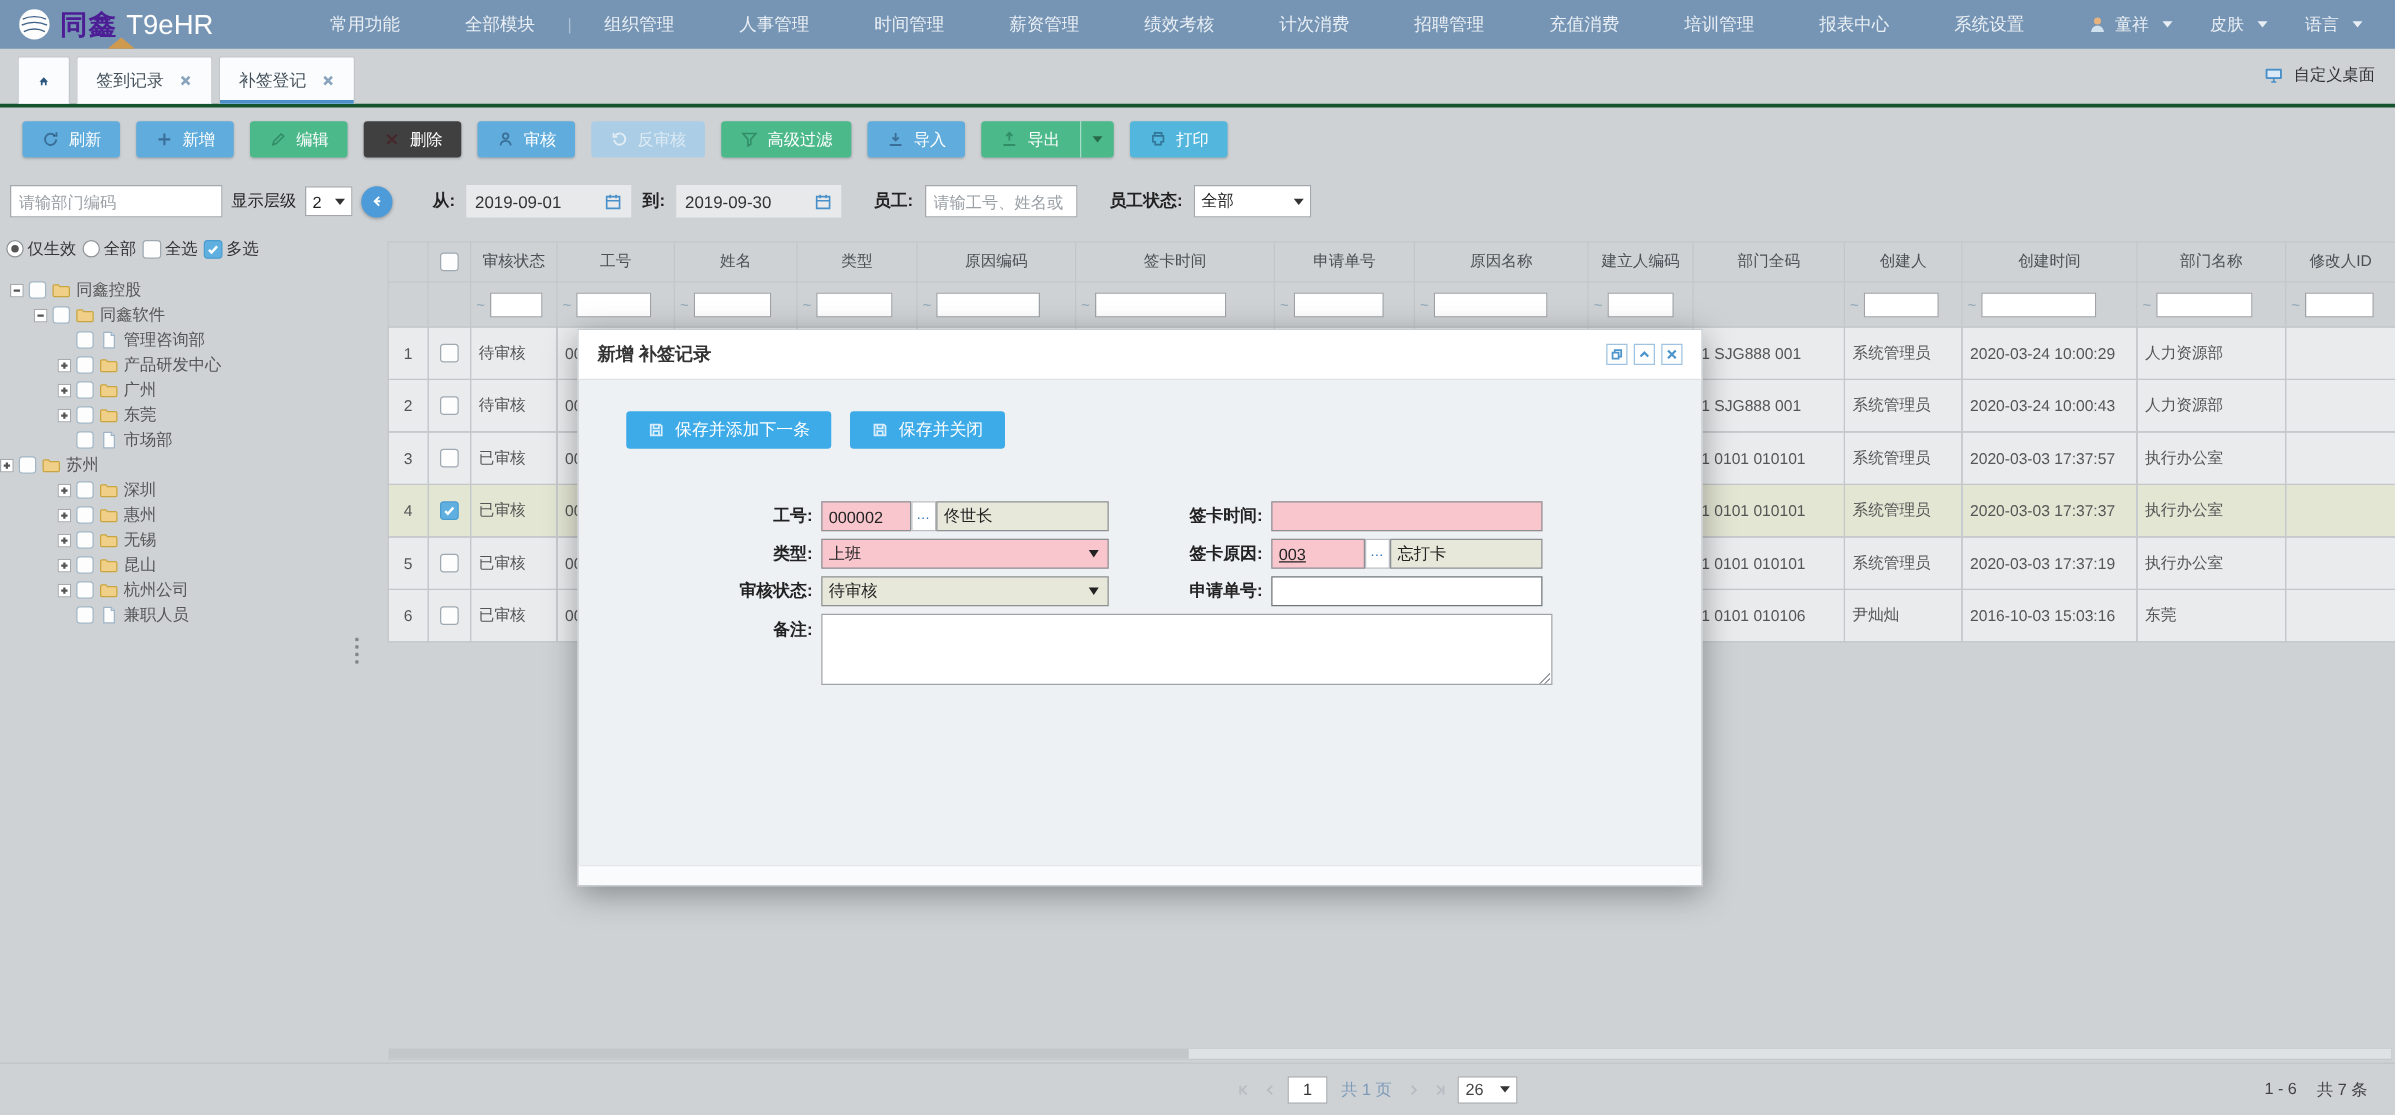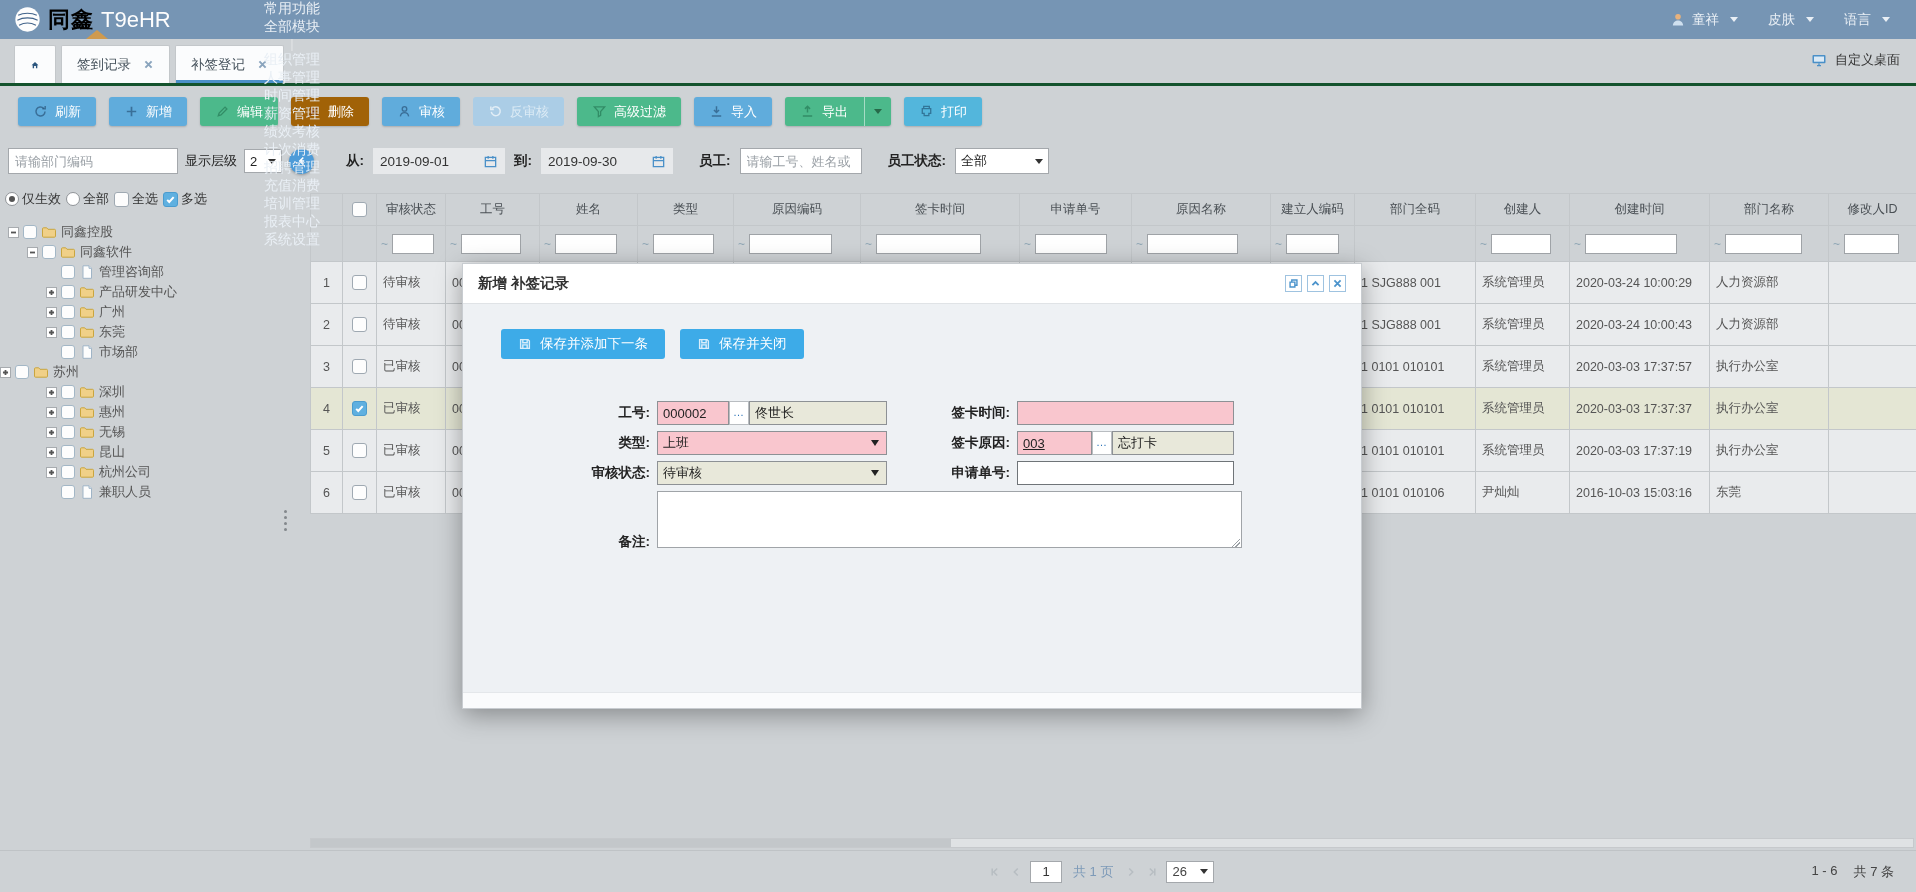--- a/index.html
+++ b/index.html
@@ -7,23 +7,23 @@
     font-family:"Liberation Sans","DejaVu Sans",sans-serif; background:#ced2d5; position:relative; }
   .ic { display:inline-block; vertical-align:middle; }
   .ic path,.ic rect,.ic circle { vector-effect:non-scaling-stroke; }
 
   
   .topnav { position:absolute; top:0; left:0; right:0; height:39px; background:#7695b4;
     display:flex; align-items:center; color:#e9eff5; z-index:5; }
   .logo { display:flex; align-items:center; gap:7px; padding-left:14px; width:238px; height:100%; position:relative; }
   .logo-tri { position:absolute; left:86px; bottom:0; width:0; height:0;
     border-left:11px solid transparent; border-right:11px solid transparent; border-bottom:9px solid #cf9a4e; }
-  .logo-main { font-size:22px; font-weight:bold; color:#000000; letter-spacing:1px; }
+  .logo-main { font-size:22px; font-weight:bold; color:#4c1d95; letter-spacing:1px; }
   .logo-suffix { font-size:22px; color:#fdfdfd; font-weight:normal; }
-  .nav-items { display:flex; align-items:center; height:100%;flex-direction:column; }
+  .nav-items { display:flex; align-items:center; height:100%; }
   .nav-item { padding:0 26px; font-size:14px; color:#e9eff5; height:100%; display:flex; align-items:center; cursor:pointer; }
   .nav-divider { color:rgba(255,255,255,.4); font-size:13px; }
   .nav-right { margin-left:auto; display:flex; align-items:center; gap:30px; padding-right:26px; font-size:13.5px; }
   .nav-user { display:flex; align-items:center; gap:6px; cursor:pointer; }
   .nav-caret { width:0; height:0; border-left:4.5px solid transparent; border-right:4.5px solid transparent;
     border-top:5px solid #e9eff5; margin-left:5px; }
 
   
   .tabbar { position:absolute; top:39px; left:0; right:0; height:47px; background:#ced2d5;
     border-bottom:3px solid #14532d; display:flex; align-items:flex-end; padding-left:14px; z-index:4; }
@@ -38,21 +38,21 @@
   .custom-desktop .ic { color:#4a90c8; }
 
   
   .toolbar { position:absolute; top:97px; left:18px; display:flex; gap:13px; z-index:3; }
   .btn { height:29px; border-radius:3px; color:#fff; font-size:13px; display:flex; align-items:center;
     padding:0 15px; gap:7px; cursor:pointer; box-shadow:0 1px 2px rgba(0,0,0,.18); white-space:nowrap; }
   .btn .ic { color:rgba(0,20,50,.4); }
   .btn-blue { background:#60acdc; }
   .btn-green { background:#4cb98b; }
   .btn-green .ic { color:rgba(0,60,35,.35); }
-  .btn-red { background:#a16207; }
+  .btn-red { background:#404040; }
   .btn-red .ic { color:rgba(80,0,10,.4); }
   .btn-teal { background:#53b6dc; }
   .btn-disabled { background:#abcde6; color:#dcebf5; cursor:default; box-shadow:none; }
   .btn-disabled .ic { color:rgba(255,255,255,.65); }
   .btn-split { padding-right:0; }
   .btn-split .split-caret { border-left:1px solid rgba(255,255,255,.5); align-self:stretch;
     display:flex; align-items:center; padding:0 9px; margin-left:9px; }
   .split-caret i { width:0; height:0; border-left:4.5px solid transparent; border-right:4.5px solid transparent;
     border-top:5px solid rgba(10,40,20,.55); }
 
@@ -880,19 +880,19 @@
     </div>
     <div class="frow">
       <span class="flabel">审核状态:</span>
       <div class="ctrl beige fsel" style="width:230px">
         <span>待审核</span>
           <i class="caret"></i>
       </div>
       <span class="flabel2">申请单号:</span>
       <input class="ctrl" style="width: 217px; border-color: rgb(111, 116, 120);" value="">
     </div>
-    <div class="frow" style="align-items:flex-end;">
+    <div class="frow" style="align-items:flex-start;">
       <span class="flabel" style="padding-top:4px">备注:</span>
       <span class="remark-wrap"><textarea class="remark-area" style=""></textarea></span>
     </div>
   </div>
   <div class="modal-footer"></div>
 </div>
 
 </body></html>

